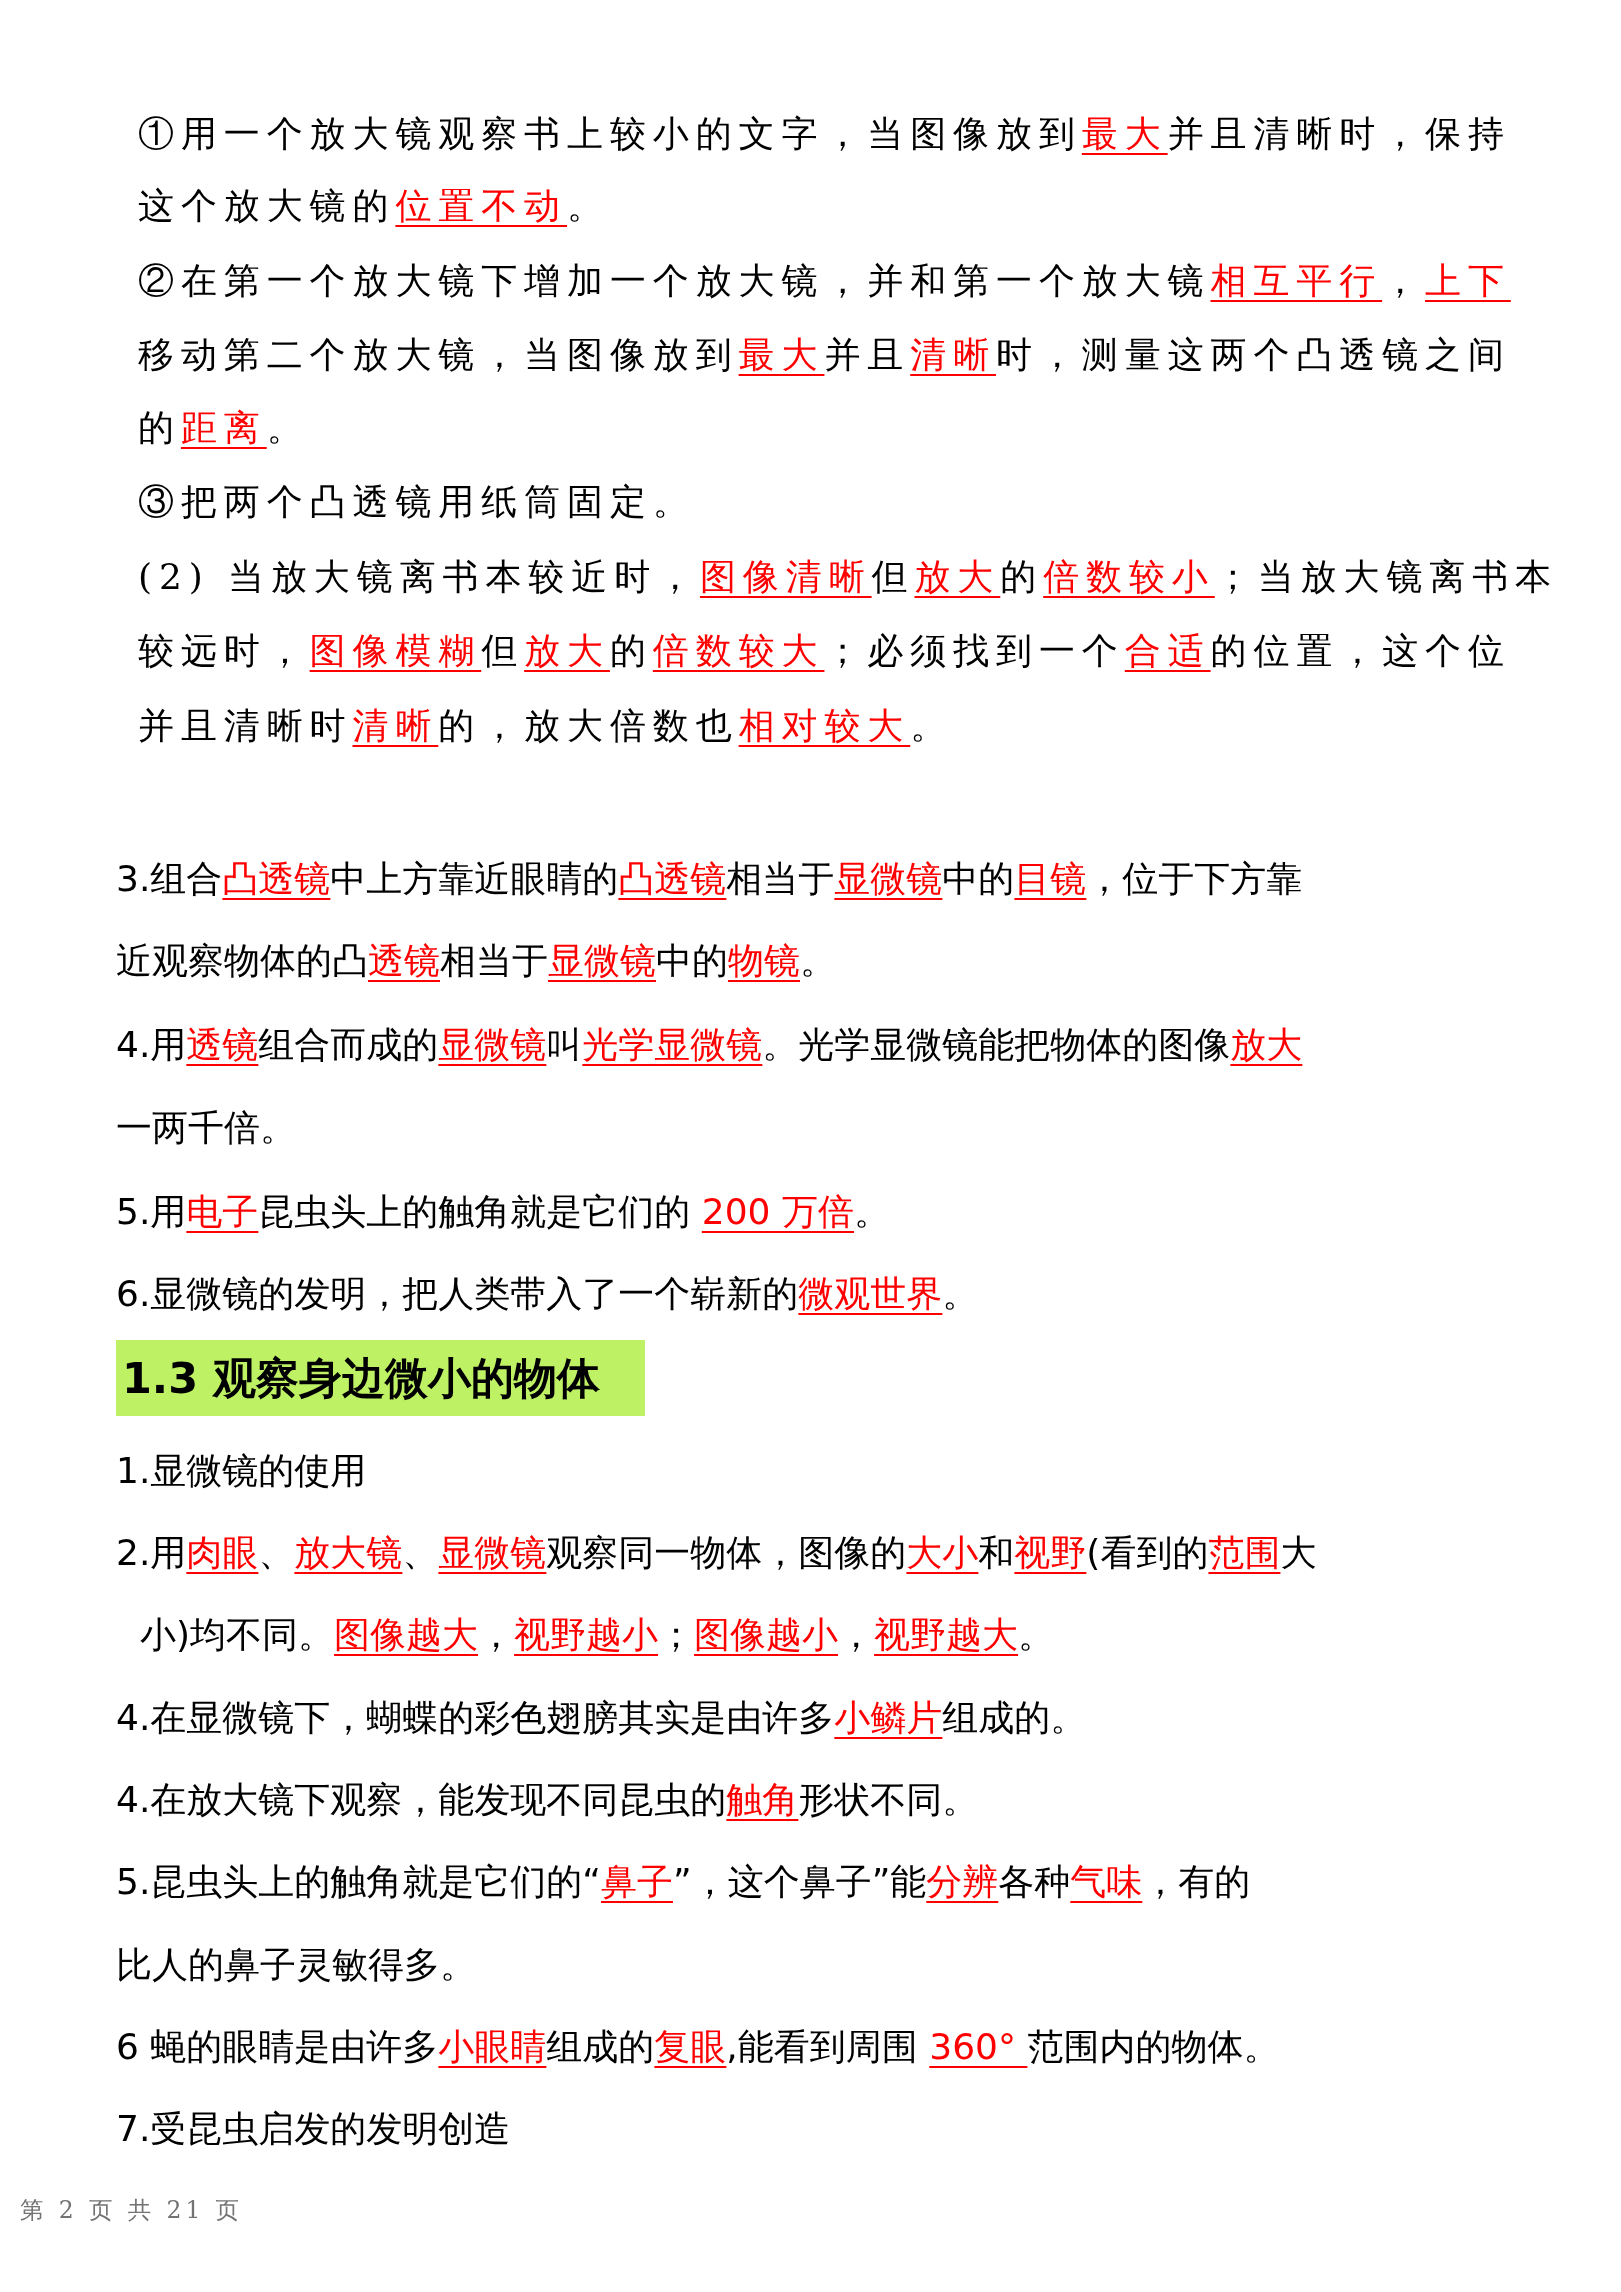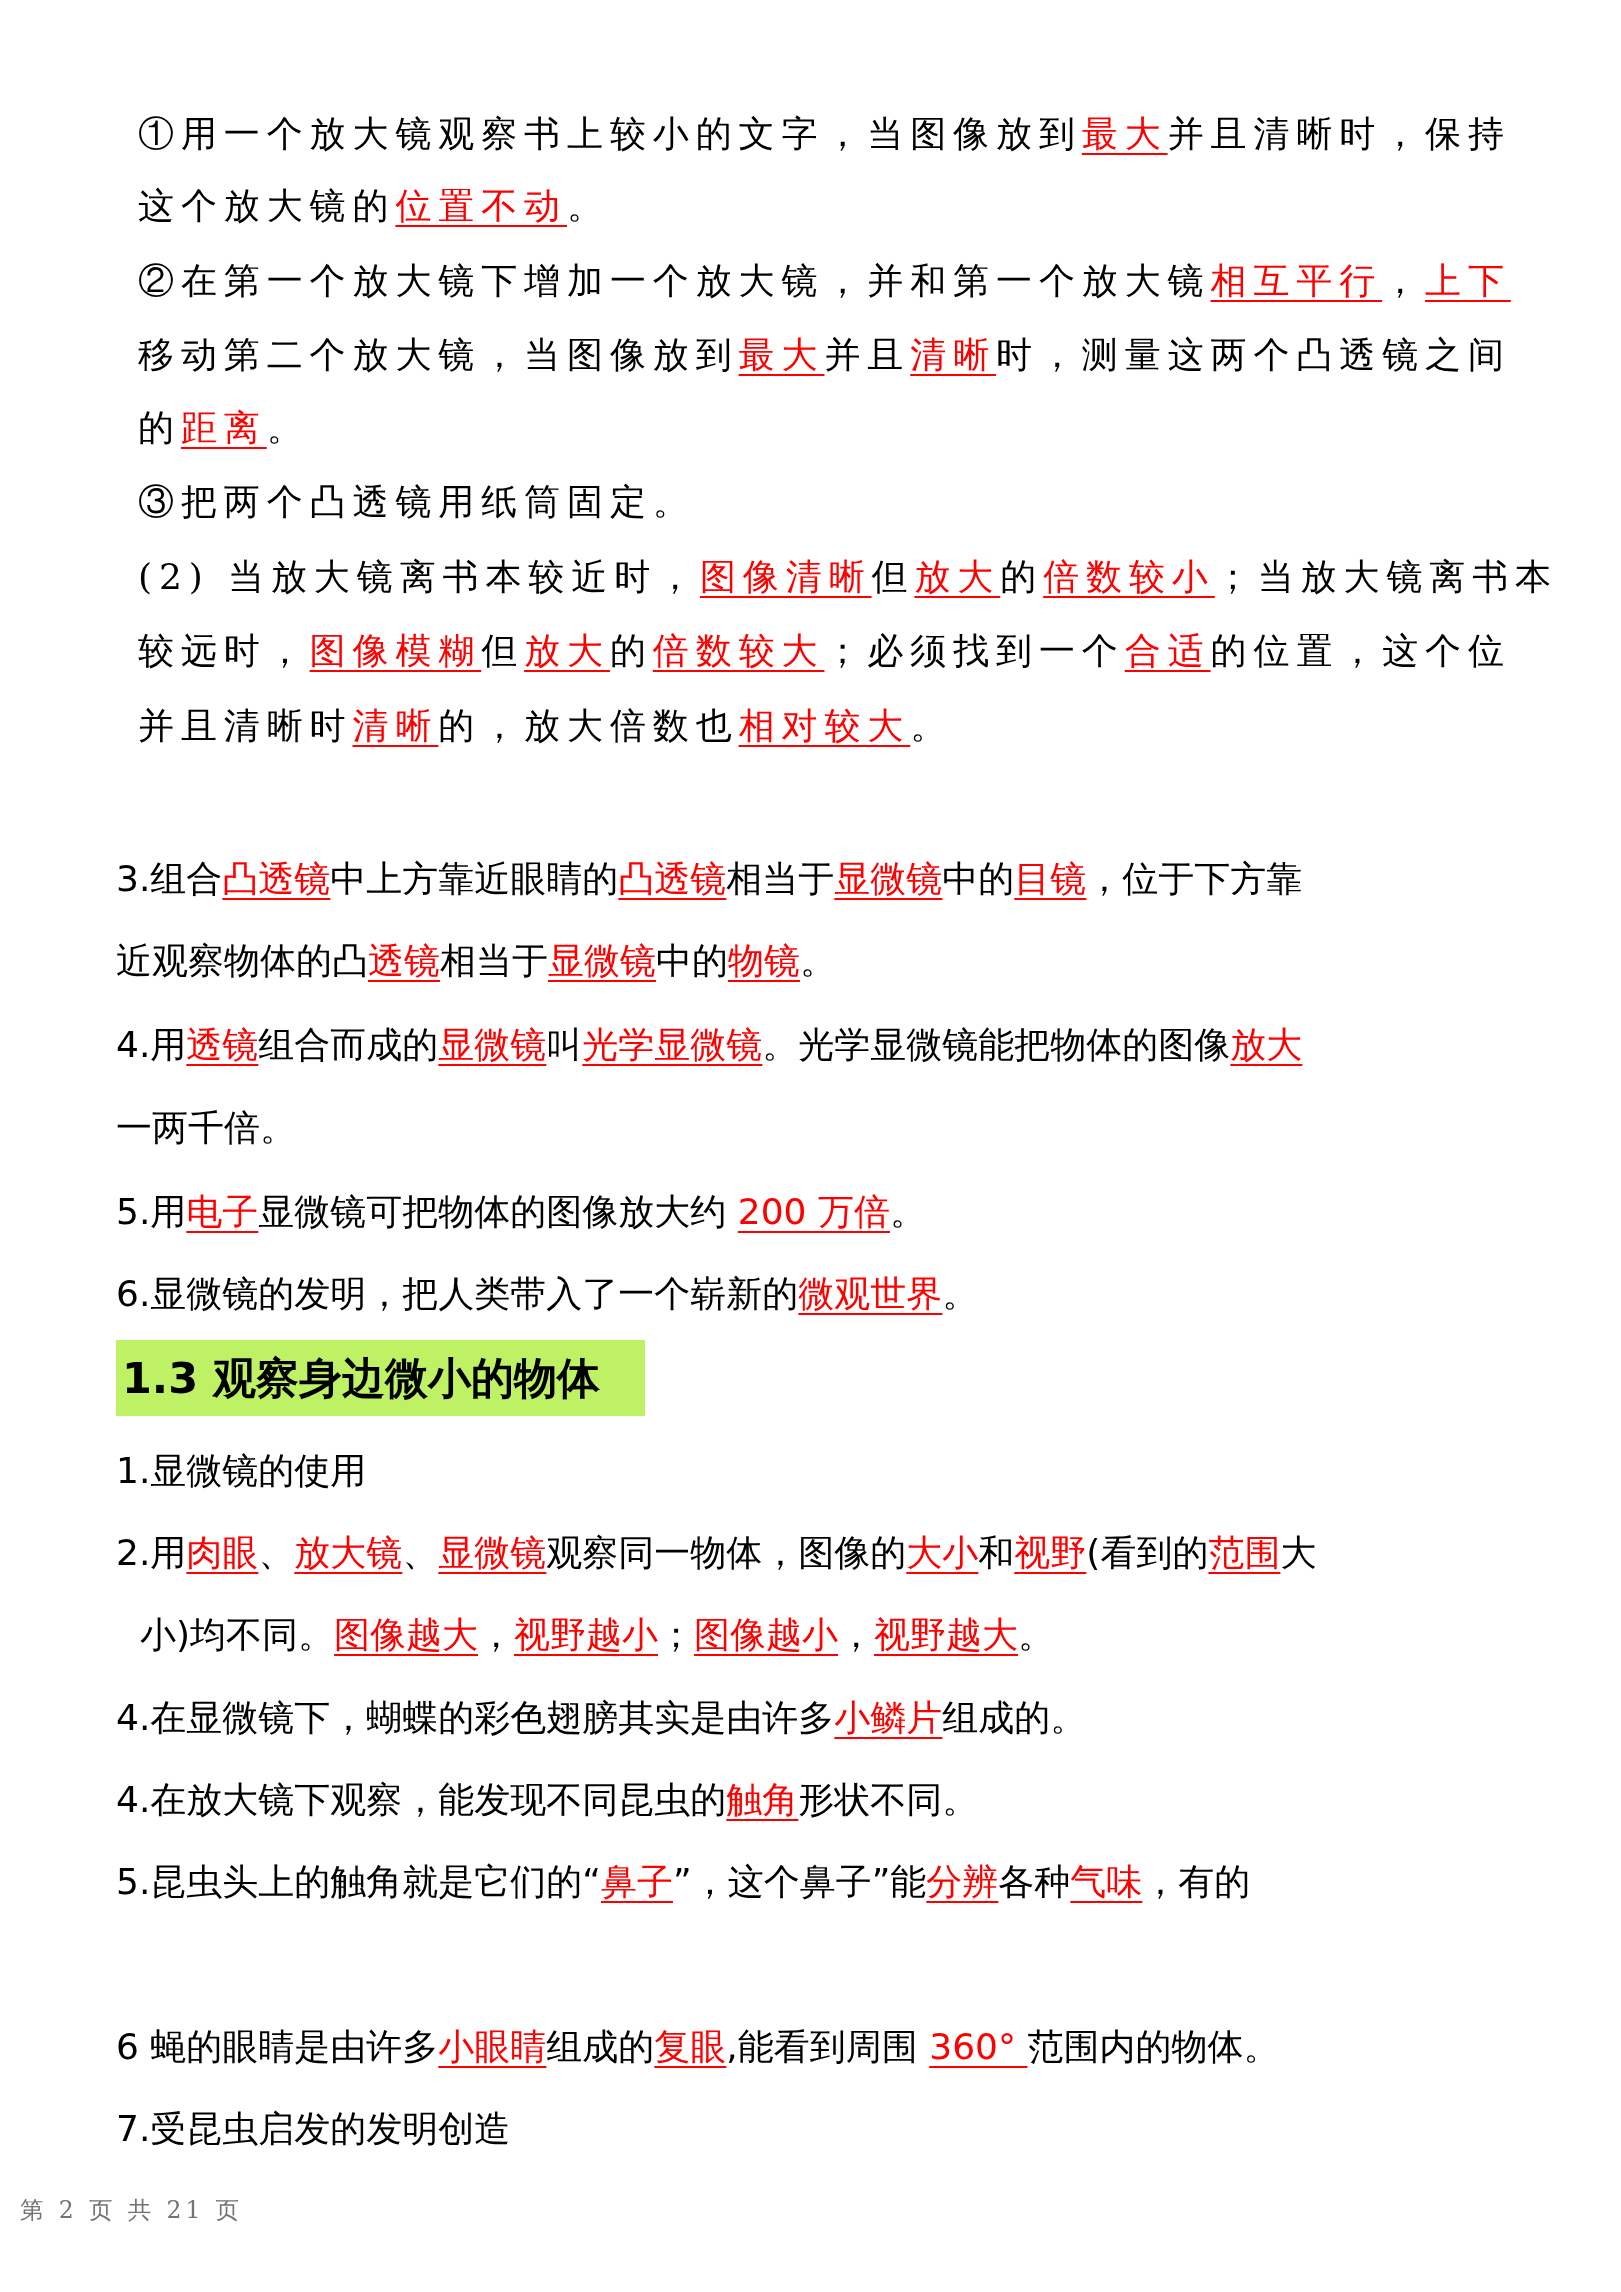--- a/index.html
+++ b/index.html
@@ -41,31 +41,32 @@
   <div class="line serif" style="left:118px; top:404px;"><span>的</span><span class="hl">距离</span><span>。</span></div>
   <div class="line serif" style="left:118px; top:478px;"><span>③把两个凸透镜用纸筒固定。</span></div>
   <div class="line serif" style="left:118px; top:553px;"><span>(2) 当放大镜离书本较近时，</span><span class="hl">图像清晰</span><span>但</span><span class="hl">放大</span><span>的</span><span class="hl">倍数较小</span><span>；当放大镜离书本</span></div>
   <div class="line serif" style="left:118px; top:627px;"><span>较远时，</span><span class="hl">图像模糊</span><span>但</span><span class="hl">放大</span><span>的</span><span class="hl">倍数较大</span><span>；必须找到一个</span><span class="hl">合适</span><span>的位置，这个位</span></div>
   <div class="line serif" style="left:118px; top:702px;"><span>并且清晰时</span><span class="hl">清晰</span><span>的，放大倍数也</span><span class="hl">相对较大</span><span>。</span></div>
 
   <div class="line sans" style="left:96px; top:855px;"><span>3.组合</span><span class="hl">凸透镜</span><span>中上方靠近眼睛的</span><span class="hl">凸透镜</span><span>相当于</span><span class="hl">显微镜</span><span>中的</span><span class="hl">目镜</span><span>，位于下方靠</span></div>
   <div class="line sans" style="left:96px; top:937px;"><span>近观察物体的凸</span><span class="hl">透镜</span><span>相当于</span><span class="hl">显微镜</span><span>中的</span><span class="hl">物镜</span><span>。</span></div>
   <div class="line sans" style="left:96px; top:1021px;"><span>4.用</span><span class="hl">透镜</span><span>组合而成的</span><span class="hl">显微镜</span><span>叫</span><span class="hl">光学显微镜</span><span>。光学显微镜能把物体的图像</span><span class="hl">放大</span></div>
   <div class="line sans" style="left:96px; top:1104px;"><span>一两千倍。</span></div>
-  <div class="line sans" style="left:96px; top:1188px;"><span>5.用</span><span class="hl">电子</span><span>显微镜可把物体的图像放大约 </span><span class="hl">200 万倍</span><span>。</span></div>
+  <div class="line sans" style="left:96px; top:1188px;"><span>5.用</span><span class="hl">电子</span><span>昆虫头上的触角就是它们的 </span><span class="hl">200 万倍</span><span>。</span></div>
   <div class="line sans" style="left:96px; top:1270px;"><span>6.显微镜的发明，把人类带入了一个崭新的</span><span class="hl">微观世界</span><span>。</span></div>
 
   <div class="heading">
     <span>1.3 观察身边微小的物体</span>
   </div>
 
   <div class="line sans" style="left:96px; top:1447px;"><span>1.显微镜的使用</span></div>
   <div class="line sans" style="left:96px; top:1529px;"><span>2.用</span><span class="hl">肉眼</span><span>、</span><span class="hl">放大镜</span><span>、</span><span class="hl">显微镜</span><span>观察同一物体，图像的</span><span class="hl">大小</span><span>和</span><span class="hl">视野</span><span>(看到的</span><span class="hl">范围</span><span>大</span></div>
   <div class="line sans" style="left:120px; top:1611px;"><span>小)均不同。</span><span class="hl">图像越大</span><span>，</span><span class="hl">视野越小</span><span>；</span><span class="hl">图像越小</span><span>，</span><span class="hl">视野越大</span><span>。</span></div>
   <div class="line sans" style="left:96px; top:1694px;"><span>4.在显微镜下，蝴蝶的彩色翅膀其实是由许多</span><span class="hl">小鳞片</span><span>组成的。</span></div>
   <div class="line sans" style="left:96px; top:1776px;text-align:center;"><span>4.在放大镜下观察，能发现不同昆虫的</span><span class="hl">触角</span><span>形状不同。</span></div>
   <div class="line sans" style="left:96px; top:1858px;"><span>5.昆虫头上的触角就是它们的“</span><span class="hl">鼻子</span><span>”，这个鼻子”能</span><span class="hl">分辨</span><span>各种</span><span class="hl">气味</span><span>，有的</span></div>
+  <div class="line sans" style="left:96px; top:1941px;"><span>比人的鼻子灵敏得多。</span></div>
   <div class="line sans" style="left:96px; top:2023px;"><span>6 蝇的眼睛是由许多</span><span class="hl">小眼睛</span><span>组成的</span><span class="hl">复眼</span><span>,能看到周围 </span><span class="hl">360°  </span><span>范围内的物体。</span></div>
   <div class="line sans" style="left:96px; top:2105px;"><span>7.受昆虫启发的发明创造</span></div>
 
   <div class="footer">第 2 页 共 21 页</div>
 </div>
 
 
 </body></html>

